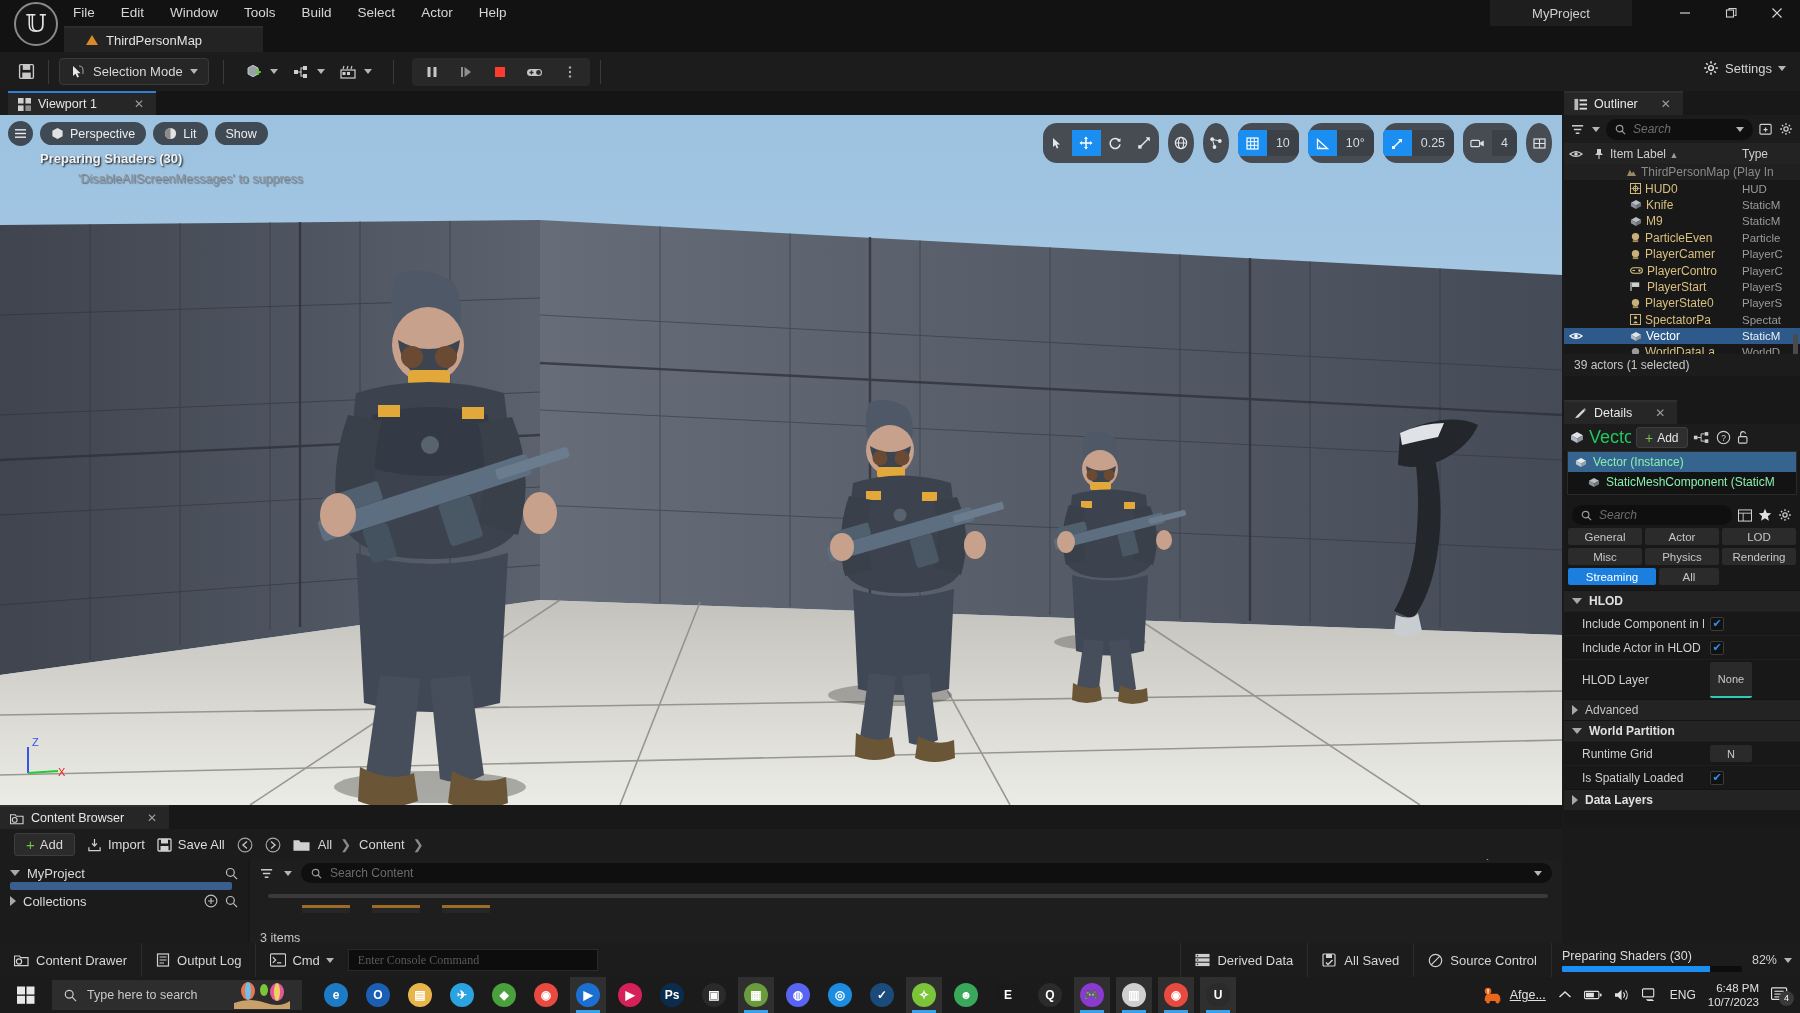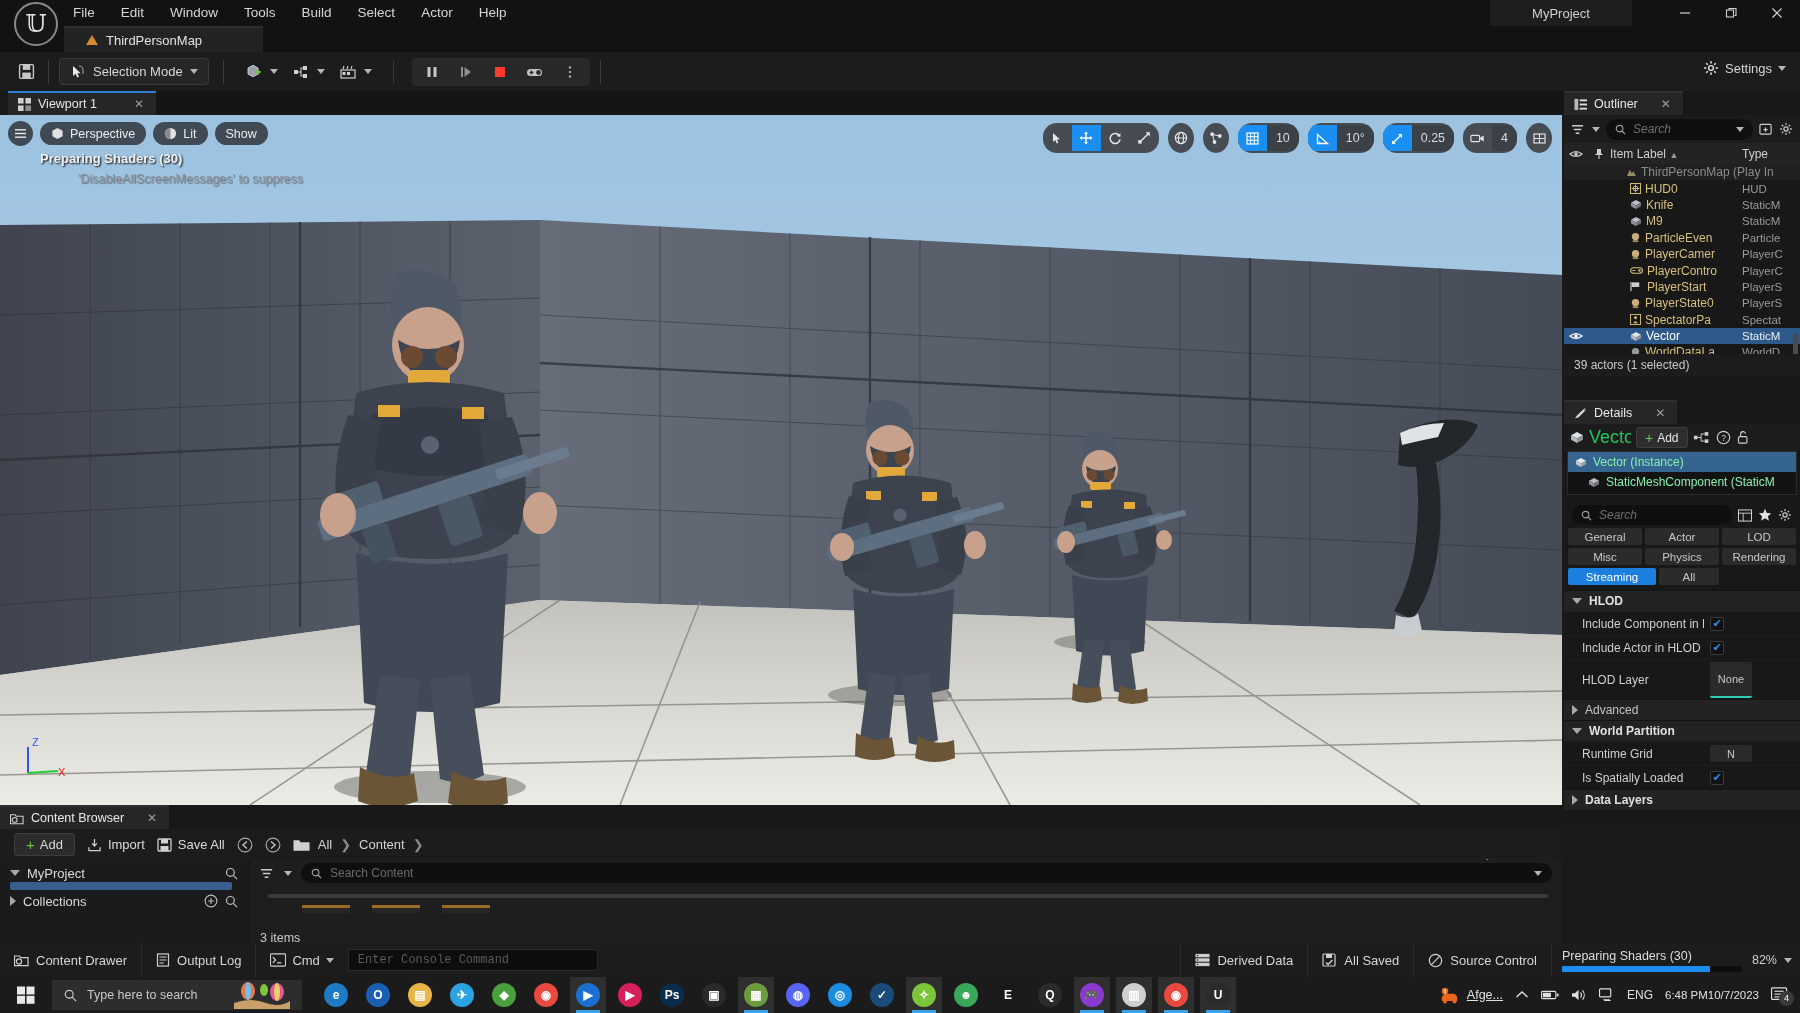--- a/index.html
+++ b/index.html
@@ -61,21 +61,21 @@
     align-items:center; gap:6px; padding:0 11px; font-size:12.5px; color:#ededed; }
   .vp-round { width:25px;height:25px;border-radius:50%; background:rgba(28,28,30,.72);
     display:flex;align-items:center;justify-content:center; color:#ededed; font-size:13px;}
   .vp-msg { position:absolute; left:40px; top:36px; font-size:13px; color:#f2f2f2;
     text-shadow:1px 1px 2px #000; font-weight:bold; }
   .vp-msg2 { position:absolute; left:78px; top:57px; font-size:12.5px; color:#8e9097;
     text-shadow:1px 1px 1px rgba(0,0,0,.4); }
 
   .vp-tools { position:absolute; right:10px; top:8px; display:flex; align-items:center; gap:9px; }
   .tgrp { display:flex; align-items:center; background:#474b52; border-radius:14px;
-    height:30px; overflow:hidden; }
+    height:40px; overflow:hidden; }
   .tgrp .ti { width:29px; height:26px; display:flex; align-items:center; justify-content:center;
     color:#dfe2e6; font-size:13px; }
   .tgrp .ti.on { background:#1b8ef2; color:#fff; }
   .tgrp .tv { padding:0 9px; height:26px; display:flex; align-items:center; font-size:12.5px;
     color:#d7dadd; background:#3c4047; }
   .tgrp.single { border-radius:50%; width:26px; }
 
   .axis { position:absolute; left:18px; bottom:22px; width:56px; height:48px; }
 
   
@@ -159,21 +159,21 @@
     background:#3a5f8f; border-radius:2px; }
 
   
   .statusbar { position:absolute; left:0; top:943px; width:1800px; height:34px; background:#1c1c1c;
     display:flex; align-items:center; }
   .sb-item { display:flex; align-items:center; gap:7px; padding:0 14px; height:34px;
     font-size:13px; color:#d6d6d6; border-right:1px solid #2c2c2c; }
   .sb-right { position:absolute; right:0; top:0; height:34px; display:flex; align-items:center; }
   .cmdfield { width:250px; height:22px; background:#0d0d0d; border:1px solid #2a2a2a;
     display:flex; align-items:center; padding:0 9px;
-    font-family:Liberation Mono, monospace; font-size:12px; color:#5a5a5a; }
+    font-family:Liberation Serif, serif; font-size:12px; color:#5a5a5a; }
   .progwrap { width:200px; display:flex; flex-direction:column; gap:3px; padding:0 10px; }
   .progbar { height:6px; background:#0d0d0d; border-radius:1px; overflow:hidden; }
   .progfill { height:100%; background:#1b8ef2; }
 
   
   .taskbar { position:absolute; left:0; top:977px; width:1800px; height:36px; background:#1b1b1b; }
   .startbtn { position:absolute; left:6px; top:3px; width:40px; height:30px;
     display:flex; align-items:center; justify-content:center; }
   .tsearch { position:absolute; left:52px; top:3px; width:250px; height:30px; background:#2d2d2d;
     display:flex; align-items:center; gap:10px; padding:0 12px; font-size:12.5px; color:#c8c8c8;
@@ -181,21 +181,21 @@
   .tbicons { position:absolute; left:318px; top:0; height:36px; display:flex; align-items:center; gap:6px; }
   .tbi { width:36px; height:36px; display:flex; align-items:center; justify-content:center;
     position:relative; font-size:11px; }
   .tbi .glyph { width:24px; height:24px; border-radius:50%; display:flex; align-items:center;
     justify-content:center; font-size:12px; color:#fff; font-weight:bold; }
   .tbi.active { background:#2f2f2f; }
   .tbi.active::after { content:''; position:absolute; bottom:0; left:6px; width:24px; height:3px;
     background:#3aa0e8; }
   .tray { position:absolute; right:0; top:0; height:36px; display:flex; align-items:center;
     gap:12px; padding-right:10px; font-size:12px; color:#e0e0e0; }
-  .clock { display:flex; align-items:flex-end; font-size:11.5px; line-height:14px; }
+  .clock { display:flex; flex-direction:column; align-items:flex-end; font-size:11.5px; line-height:14px; }
   .afge { display:flex; align-items:center; gap:7px; font-size:12.5px;text-decoration:underline; }
 
   .ico { display:inline-flex; align-items:center; justify-content:center; }
 </style>
 </head>
 <body>
 
 <div id="app">
 
   <div class="titlebar">

